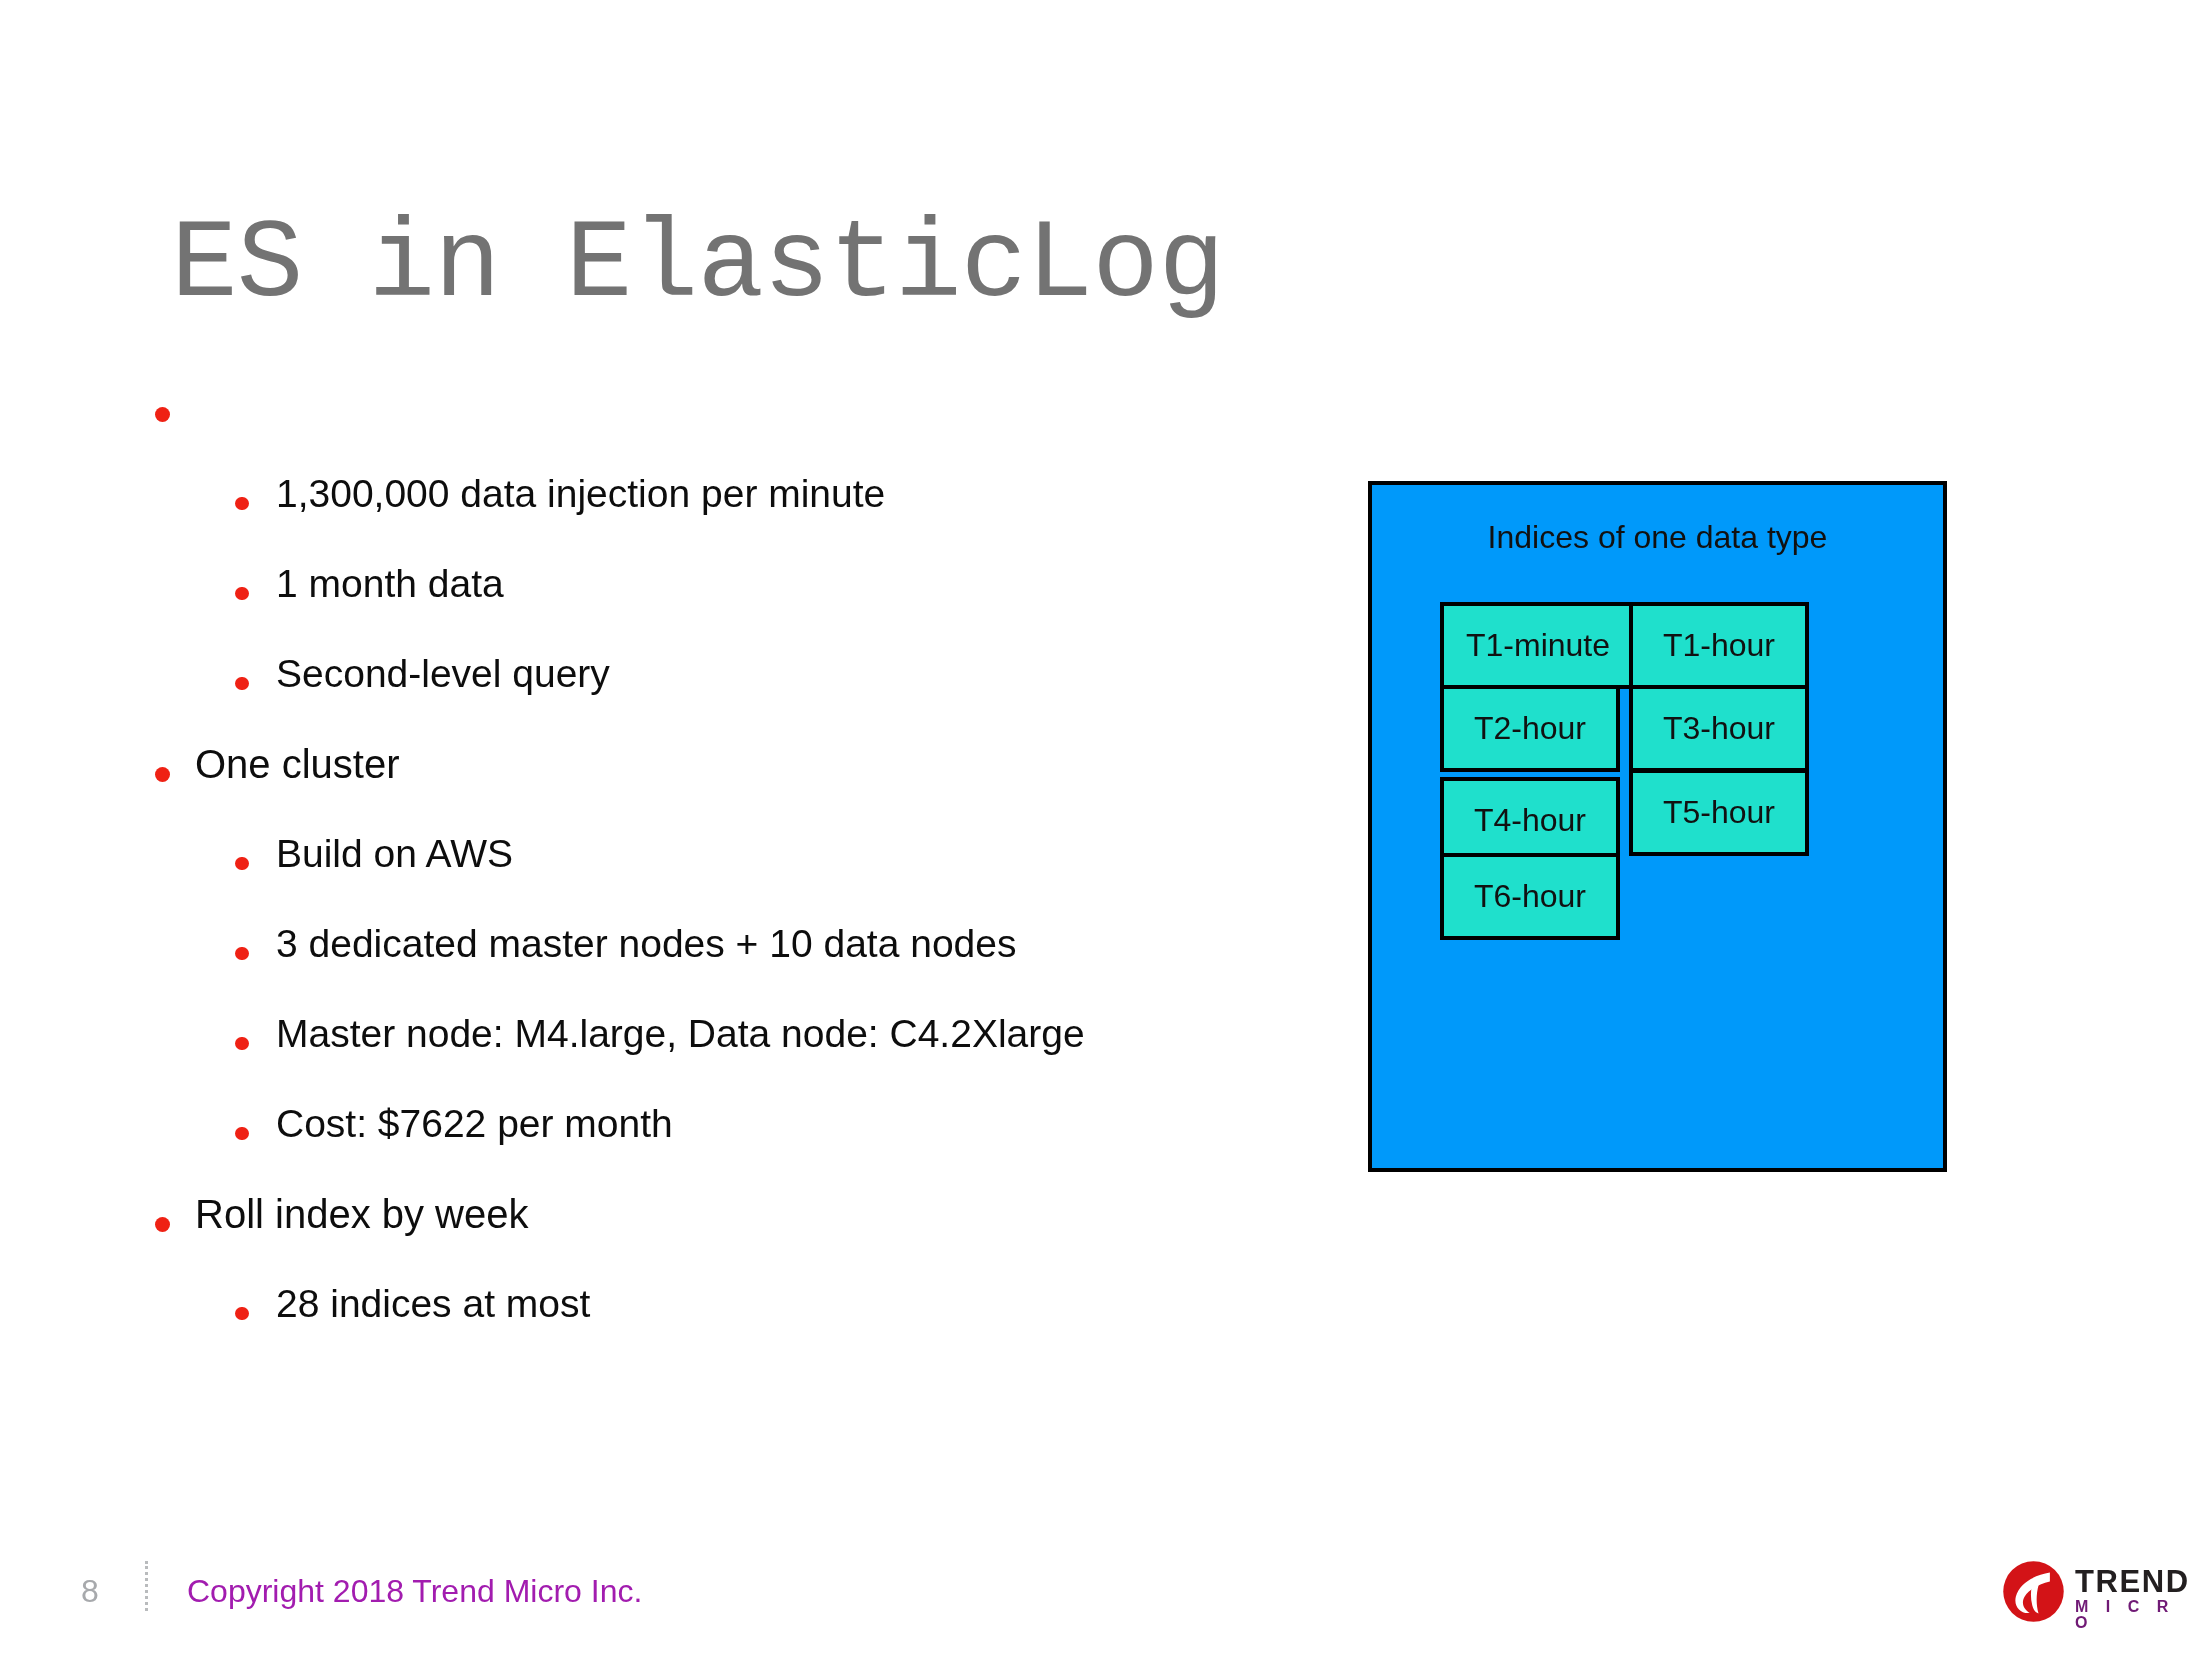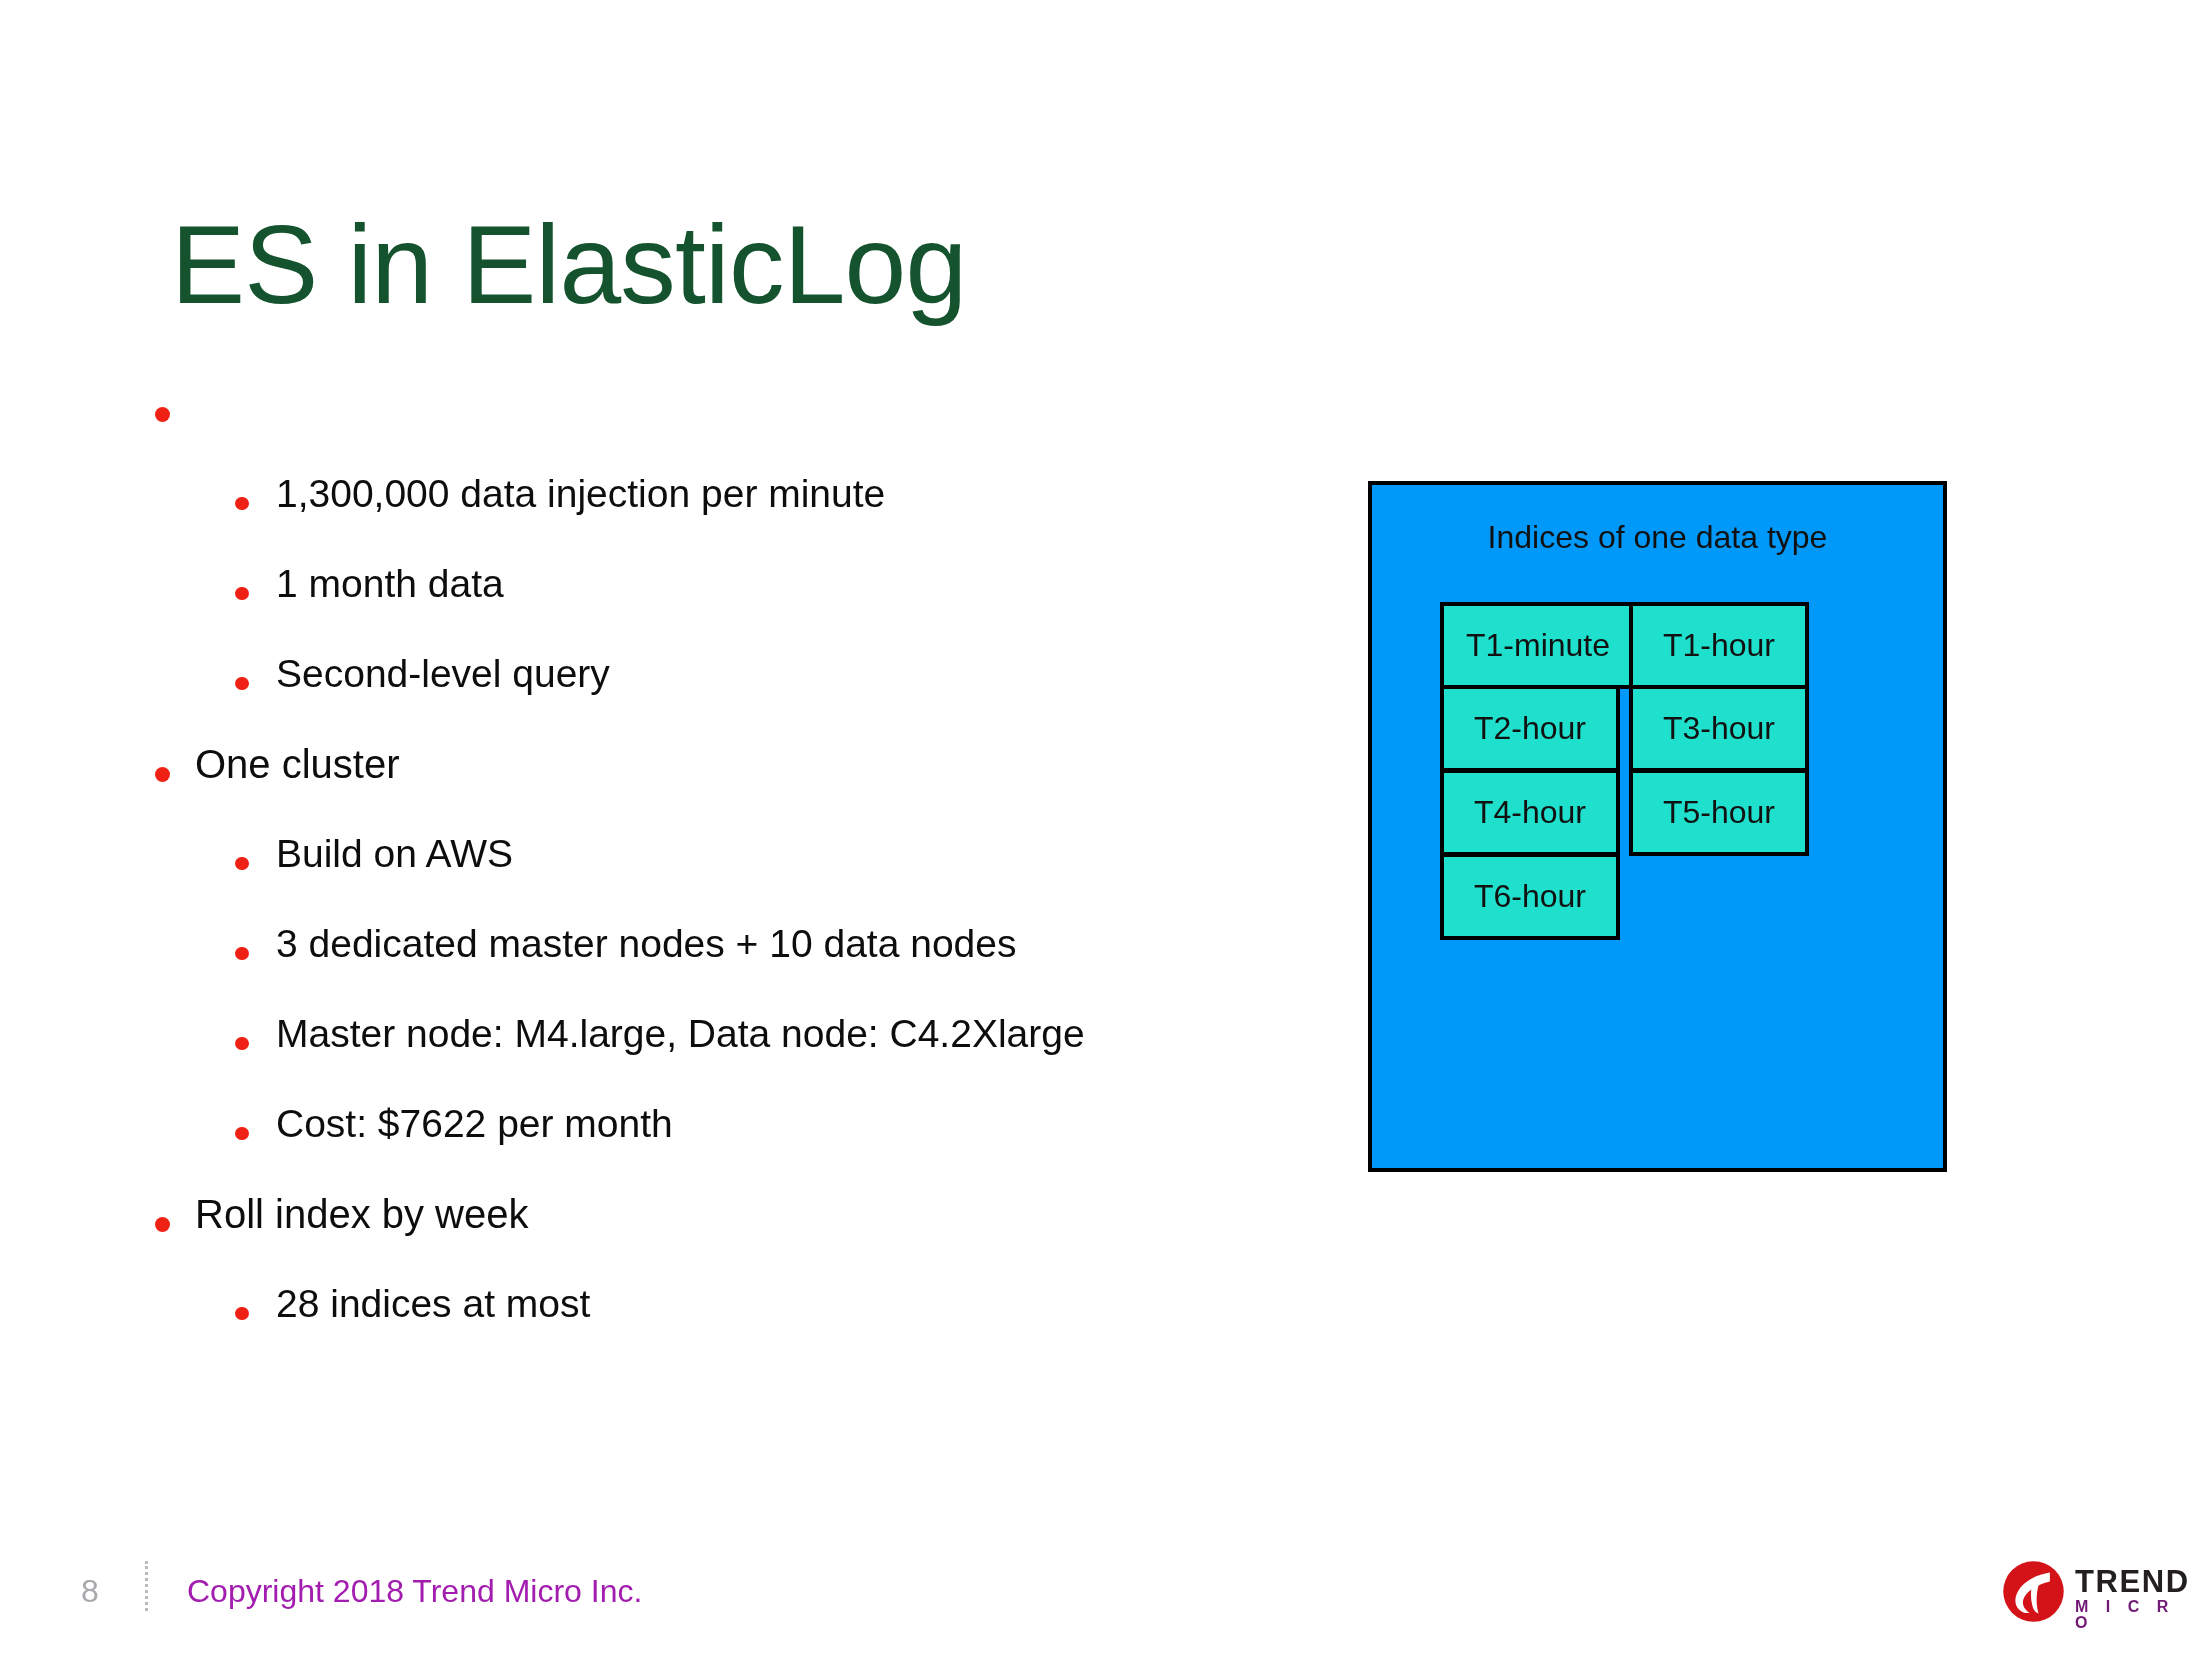--- a/index.html
+++ b/index.html
@@ -19,23 +19,24 @@
   }
 
   
   #slide-title {
     position: absolute;
     left: 171px;
     top: 136px;
     font-size: 111px;
     line-height: 1.0;
     letter-spacing: -0.8px;
-    color: #14532d;
+    color: #737373;
     font-weight: normal;
     white-space: nowrap;
+    font-family: Liberation Mono, monospace;
   }
 
   
   #body-list {
     position: absolute;
     left: 145px;
     top: 384px;
     width: 1171px;
   }
   .bullet-row {
@@ -203,21 +204,21 @@
       </div>
       <div class="index-box" style="left: 257px; top: 117px; width: 180px; height: 87px;">
         <span class="ilabel">T1-hour</span>
       </div>
       <div class="index-box" style="left: 68px; top: 200px; width: 180px; height: 87px;">
         <span class="ilabel">T2-hour</span>
       </div>
       <div class="index-box" style="left: 257px; top: 200px; width: 180px; height: 87px;">
         <span class="ilabel">T3-hour</span>
       </div>
-      <div class="index-box" style="left: 68px; top: 284px; width: 180px; height: 87px;">
+      <div class="index-box" style="left: 68px; top: 292px; width: 180px; height: 87px;">
         <span class="ilabel">T4-hour</span>
       </div>
       <div class="index-box" style="left: 257px; top: 284px; width: 180px; height: 87px;">
         <span class="ilabel">T5-hour</span>
       </div>
       <div class="index-box" style="left: 68px; top: 368px; width: 180px; height: 87px;">
         <span class="ilabel">T6-hour</span>
       </div>
     </div>
 

